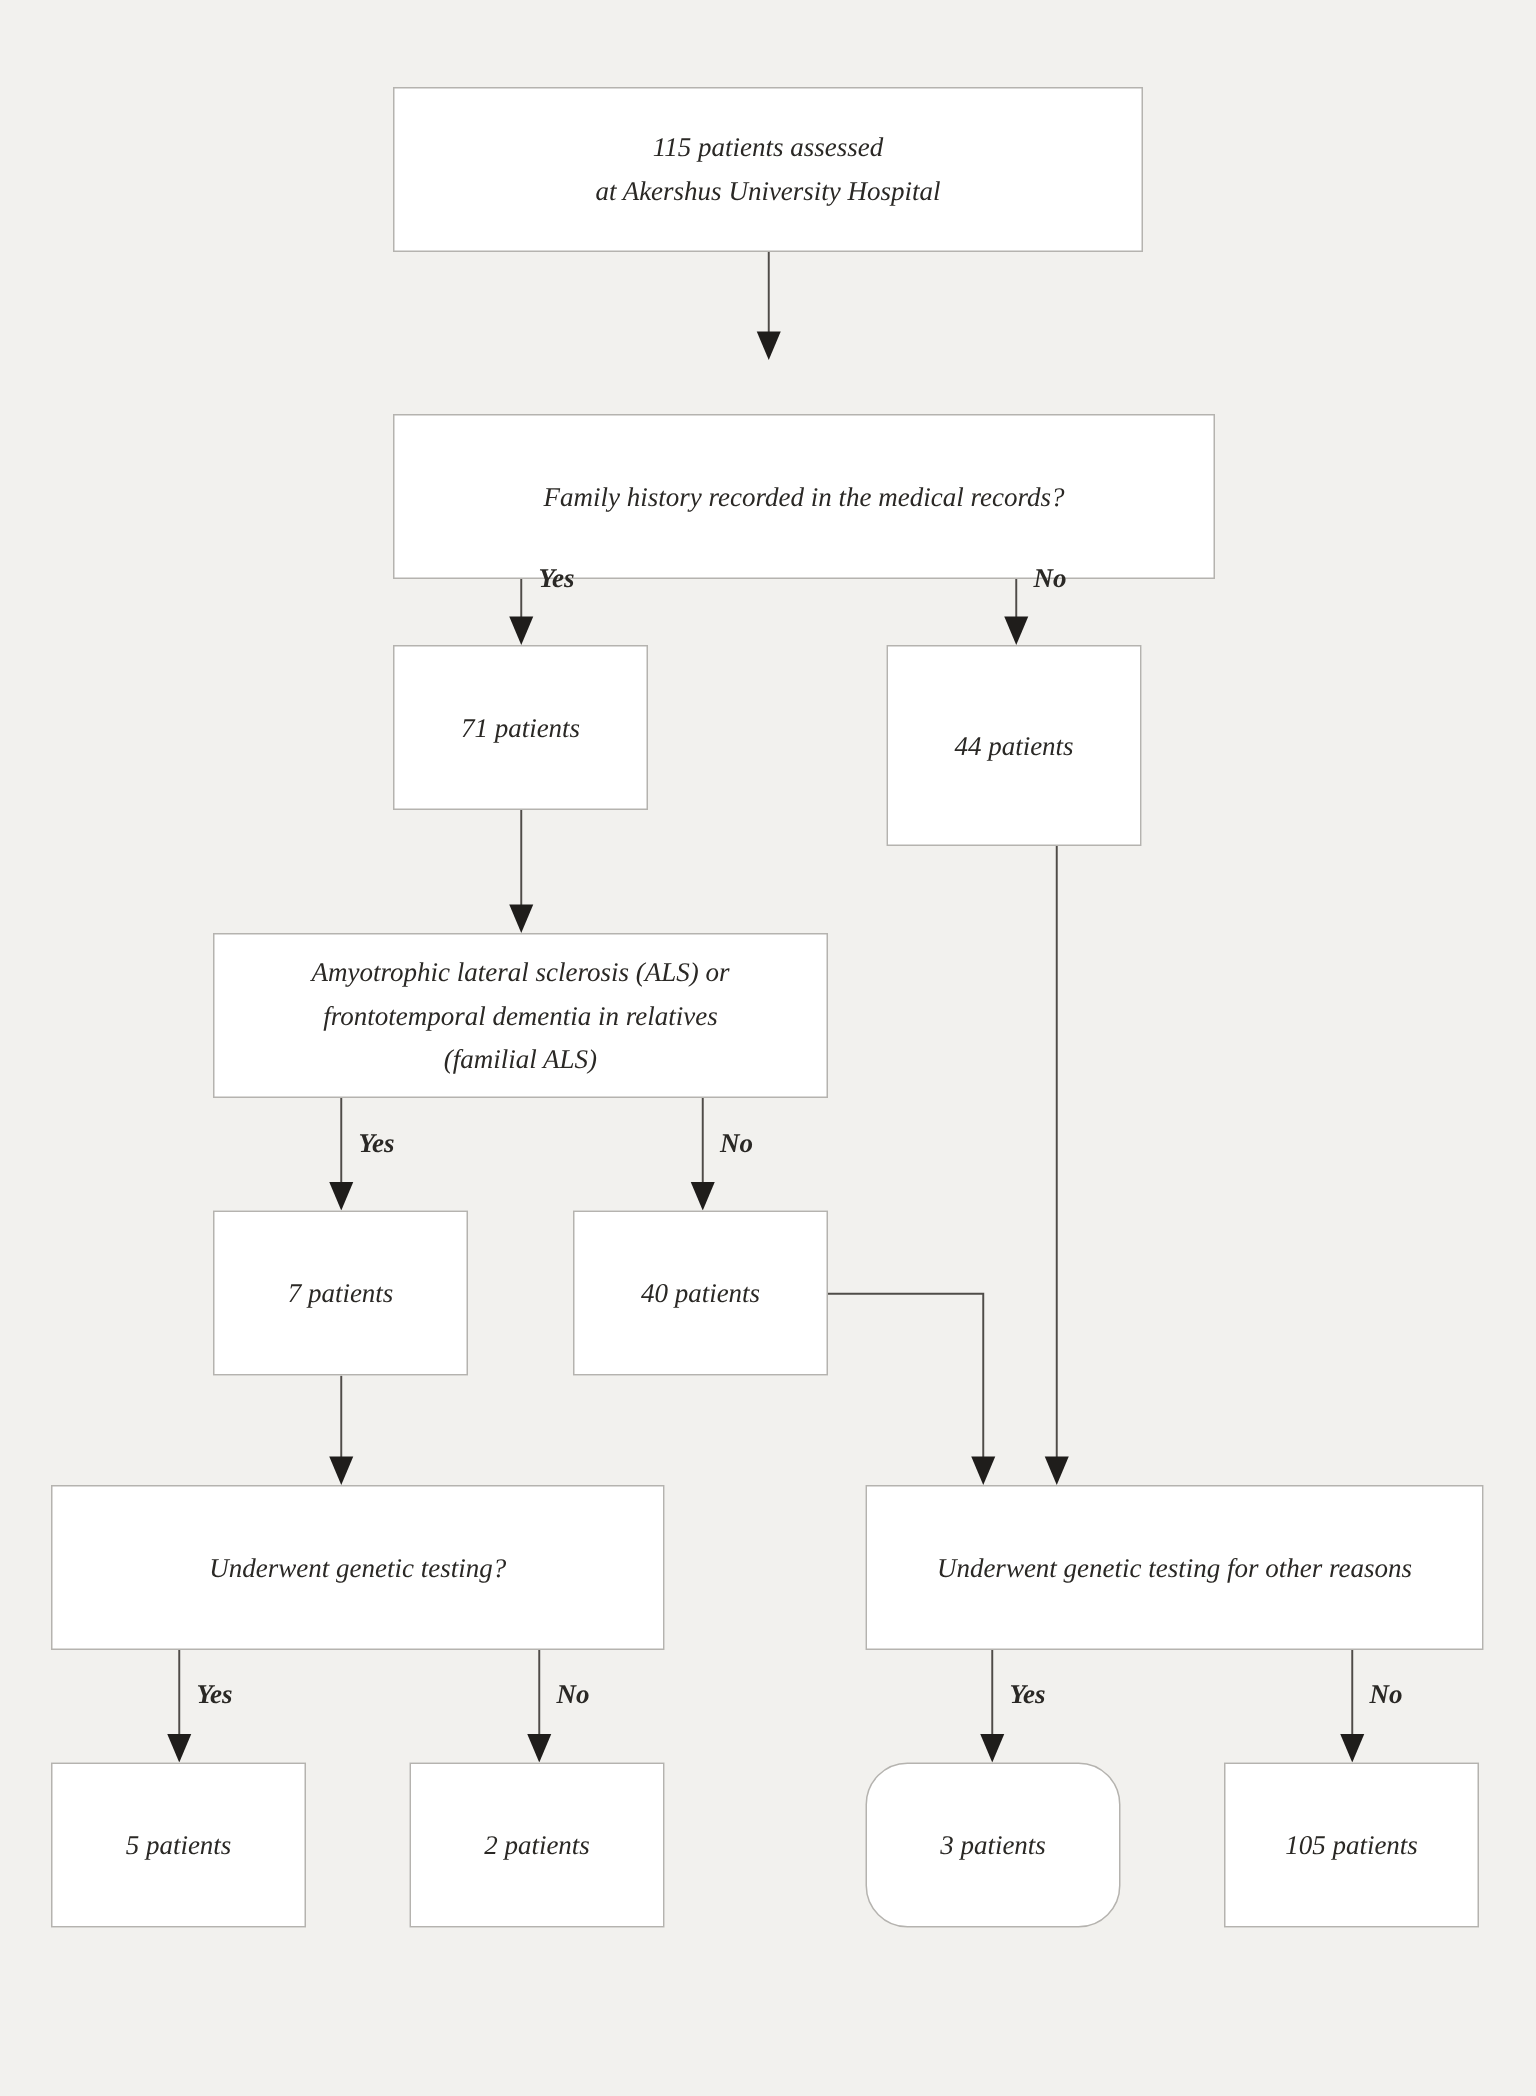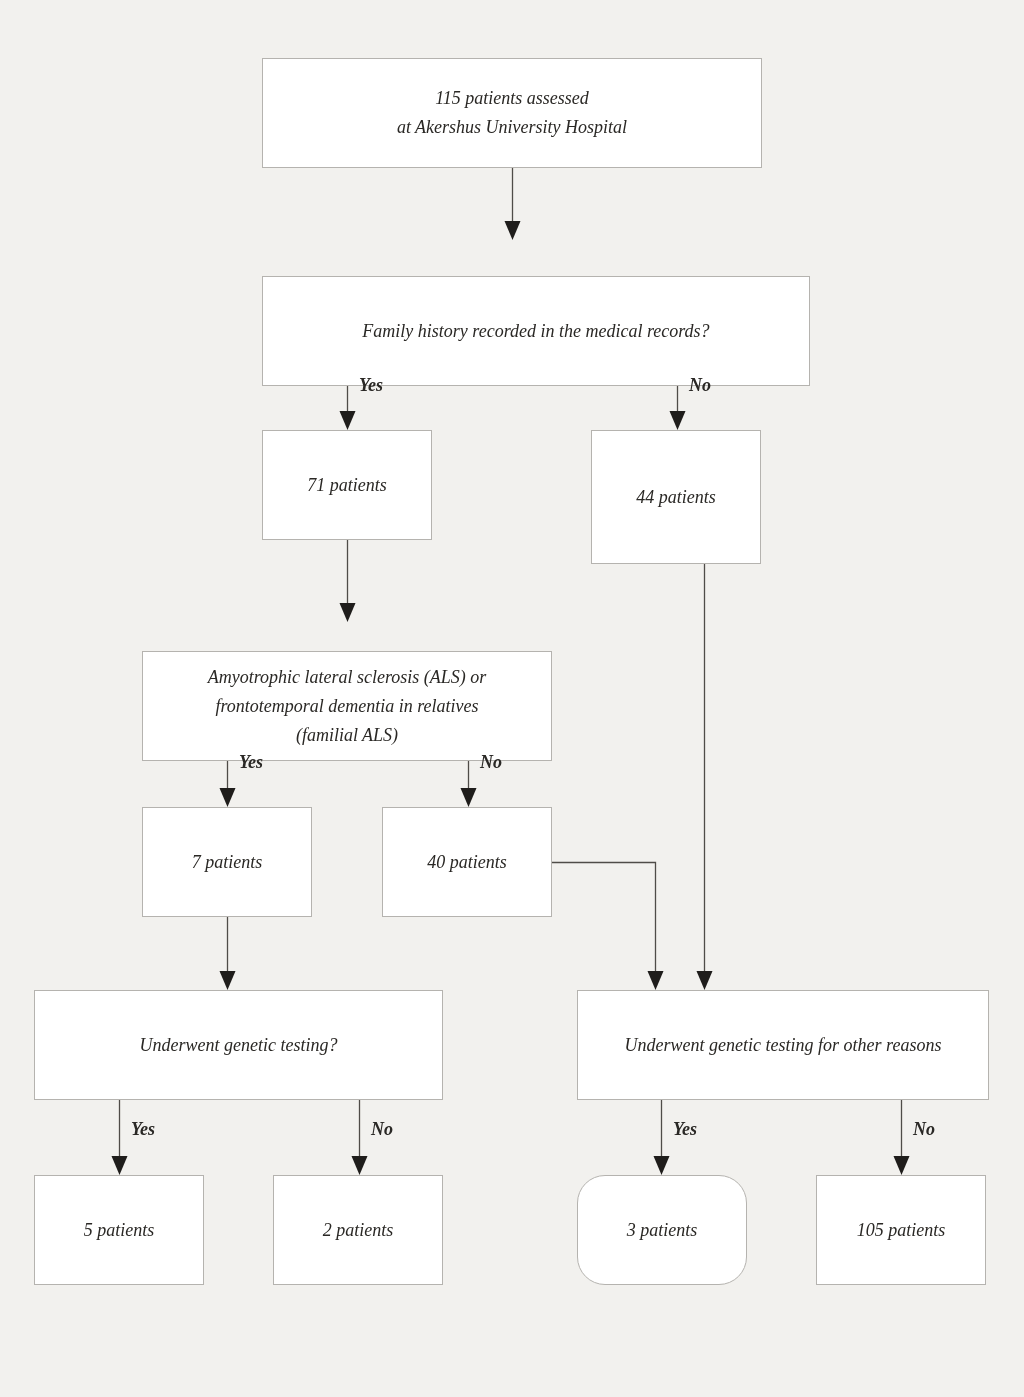--- a/index.html
+++ b/index.html
@@ -41,21 +41,21 @@
     font-style:italic;
     font-weight:700;
     font-size:18px;
     line-height:22px;
   }
   
   .n1 {left:262px;top:58px;  width:500px;height:110px;}
   .n2 {left:262px;top:252px; width:548px;height:110px;margin-top:24px;}
   .n3 {left:262px;top:430px; width:170px;height:110px;}
   .n4 {left:591px;top:430px; width:170px;height:134px;}
-  .n5 {left:142px;top:622px; width:410px;height:110px;margin-top:29px;}
+  .n5 {left:142px;top:622px; width:410px;height:110px;}
   .n6 {left:142px;top:807px; width:170px;height:110px;}
   .n7 {left:382px;top:807px; width:170px;height:110px;}
   .n8 {left:34px; top:990px; width:409px;height:110px;}
   .n9 {left:577px;top:990px; width:412px;height:110px;}
   .n10{left:34px; top:1175px;width:170px;height:110px;}
   .n11{left:273px;top:1175px;width:170px;height:110px;}
   .n12{left:577px;top:1175px;width:170px;height:110px;border-radius:28px;}
   .n13{left:816px;top:1175px;width:170px;height:110px;}
   
   .bl1{left:359px;top:374px;}

